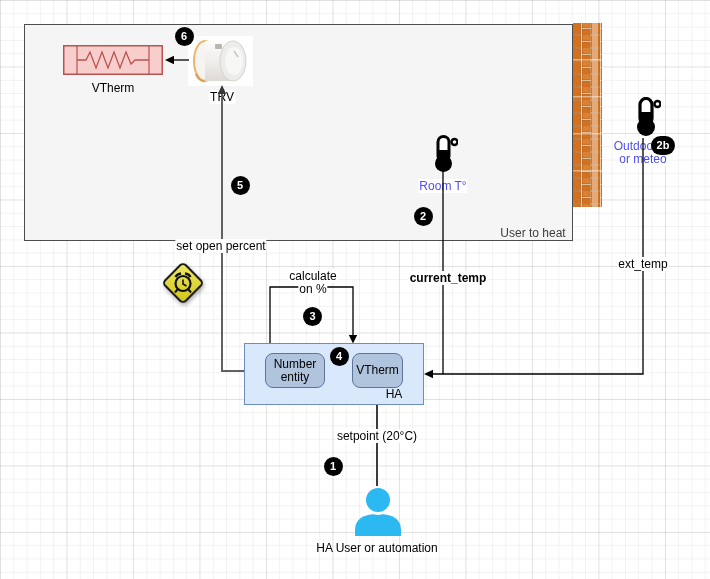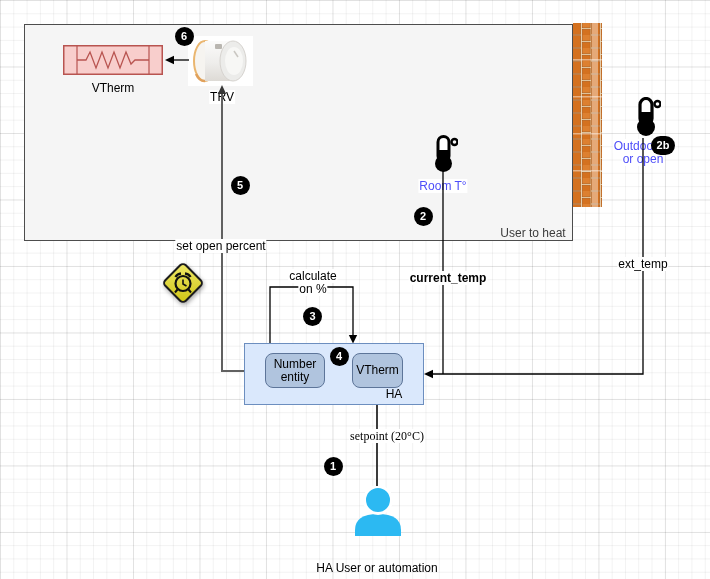--- a/index.html
+++ b/index.html
@@ -115,21 +115,21 @@
   <div class="abs lbl blue" style="left:443px;top:180px;"><span class="bg">Room T°</span></div>
 
   <svg class="abs" style="left:631px;top:97px;" width="30" height="40">
     <rect x="9" y="1.5" width="12" height="26" rx="6" fill="#ffffff" stroke="#000000" stroke-width="3.2"></rect>
     <rect x="9" y="15" width="12" height="13" fill="#000000"></rect>
     <circle cx="15" cy="30" r="9" fill="#000000"></circle>
     <circle cx="26.5" cy="7" r="3" fill="none" stroke="#000000" stroke-width="2.4"></circle>
   </svg>
   <div class="abs lbl blue" style="left:643px;top:140px;">
     <span class="bg">Outdoor T°</span><br>
-    <span class="bg">or open</span>
+    <span class="bg">or meteo</span>
   </div>
 
   <svg class="abs" style="left:0;top:0;" width="710" height="579">
 
     <path d="M189,60 H172" stroke="#000" stroke-width="1.3" fill="none"></path>
     <polygon points="165,60 174,55.8 174,64.2" fill="#000"></polygon>
 
     <path d="M265,371 H222 V92" stroke="#616161" stroke-width="2" fill="none"></path>
     <polygon points="222,85 217.8,94 226.2,94" fill="#383838"></polygon>
 
@@ -171,31 +171,31 @@
   </div>
   <div class="entity" style="left:265px;top:353px;width:60px;height:35px;">
     <span>Number entity</span>
   </div>
   <div class="abs lbl" style="left:394px;top:388px;">HA</div>
 
   <svg class="abs" style="left:350px;top:486px;" width="56" height="50">
     <path d="M5,50 V44 Q5,28 28,28 Q51,28 51,44 V50 Z" style="fill:var(--user-icon,#2cb9f2);"></path>
     <circle cx="28" cy="14" r="13.5" style="fill:var(--user-icon,#2cb9f2);" stroke="#ffffff" stroke-width="3"></circle>
   </svg>
-  <div class="abs lbl" style="left:377px;top:542px;margin-top:20px;">HA User or automation</div>
+  <div class="abs lbl" style="left:377px;top:542px;">HA User or automation</div>
 
   <div class="abs lbl" style="left:221px;top:240px;">
     <span class="bg">set open percent</span></div>
   <div class="abs lbl" style="left:313px;top:270px;">
     <span class="bg">calculate</span><br><span class="bg">on %</span></div>
   <div class="abs lbl" style="left:448px;top:272px;font-weight:bold;">
     <span class="bg">current_temp</span></div>
   <div class="abs lbl" style="left:643px;top:258px;">
     <span class="bg">ext_temp</span></div>
-  <div class="abs lbl" style="left:387px;top:430px;font-family:Liberation Serif, serif;">
+  <div class="abs lbl" style="left:377px;top:430px;">
     <span class="bg">setpoint (20°C)</span></div>
   <div class="abs lbl gray" style="left:533px;top:227px;">User to heat</div>
 
   <div class="badge" style="left:323.5px;top:456.5px;">1</div>
   <div class="badge" style="left:413.5px;top:206.5px;">2</div>
   <div class="badge wide" style="left:651px;top:124px;margin-top:12px;">2b</div>
   <div class="badge" style="left:303px;top:306.5px;">3</div>
   <div class="badge" style="left:329.5px;top:346.5px;">4</div>
   <div class="badge" style="left:230.5px;top:175.5px;">5</div>
   <div class="badge" style="left:174.5px;top:26.5px;">6</div>

